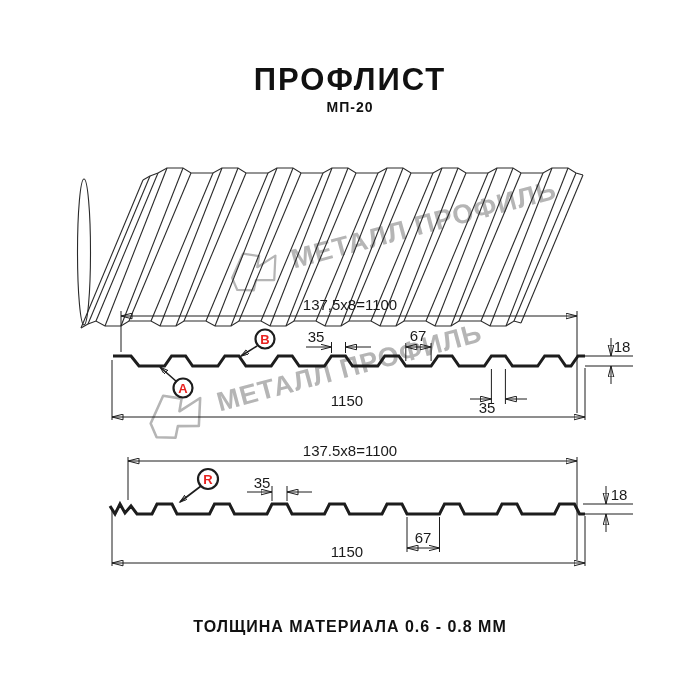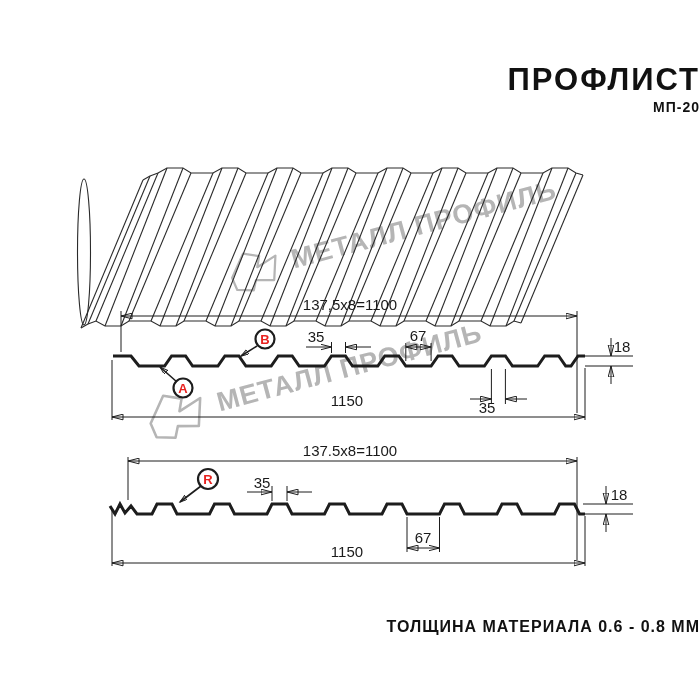--- a/index.html
+++ b/index.html
@@ -1,20 +1,20 @@
 <!DOCTYPE html>
 <html><head>
 <meta charset="utf-8">
 <style>
   html,body{margin:0;padding:0;}
   body{
     width:700px;height:700px;position:relative;background:#ffffff;
     font-family:"Liberation Sans", sans-serif;overflow:hidden;
   }
-  .center{position:absolute;left:0;right:0;text-align:right;color:#111;}
+  .center{position:absolute;left:0;right:0;text-align:center;color:#111;}
   #title{top:62px;font-size:31px;font-weight:800;letter-spacing:2px;}
   #subtitle{top:99px;font-size:14px;font-weight:600;letter-spacing:1px;}
   #footer{top:618px;font-size:16px;font-weight:600;letter-spacing:1px;}
 
   .watermark{
     position:absolute;display:flex;align-items:center;gap:10px;
     color:#b5b5b5;font-weight:bold;font-size:27px;letter-spacing:1px;
     white-space:nowrap;transform:rotate(-15deg);transform-origin:left center;
     z-index:0;user-select:none;
   }

